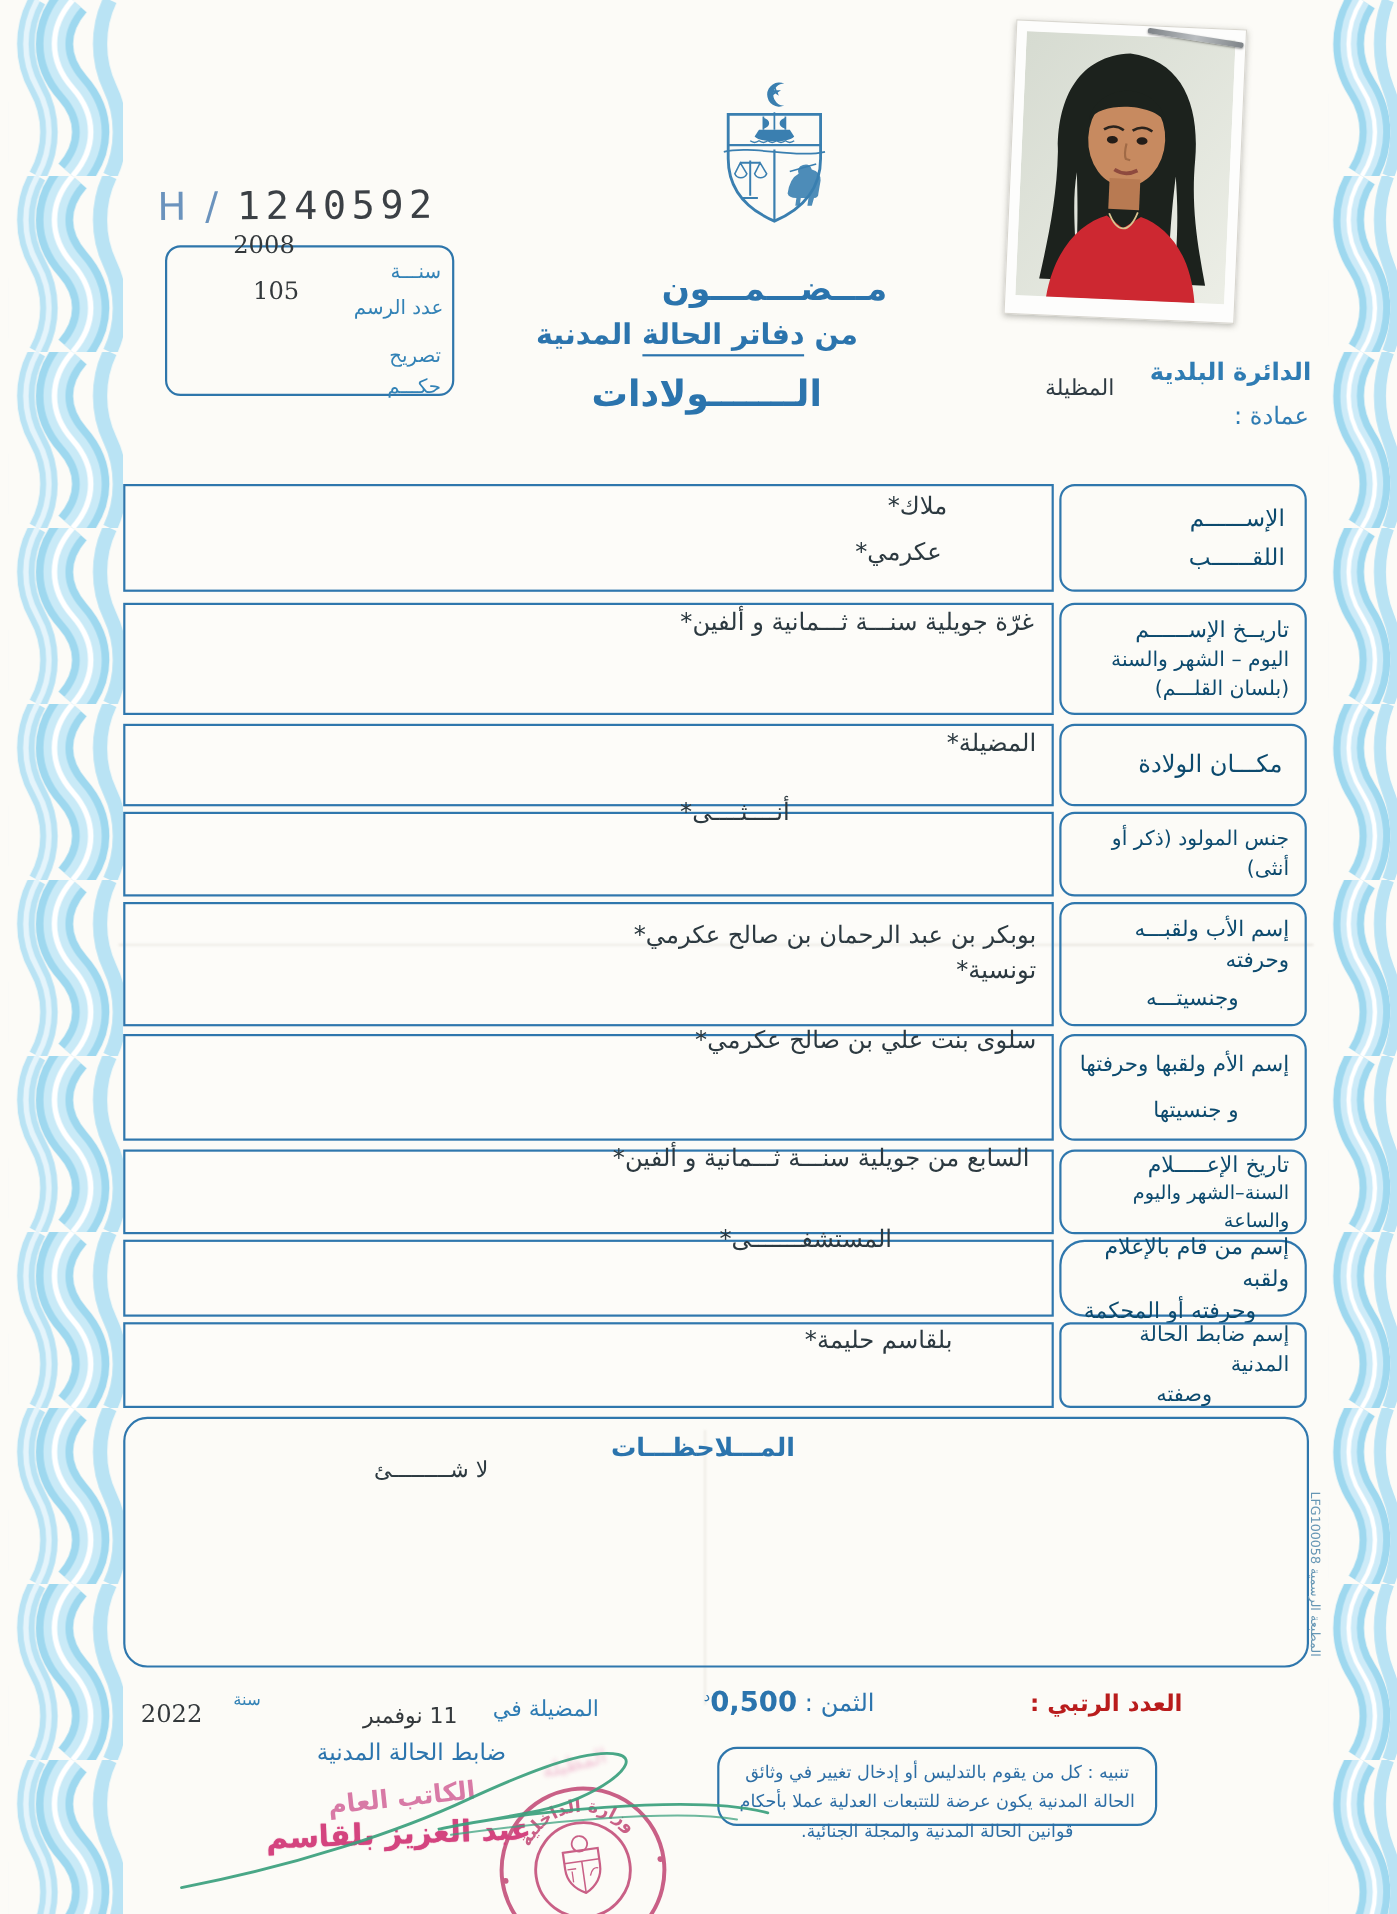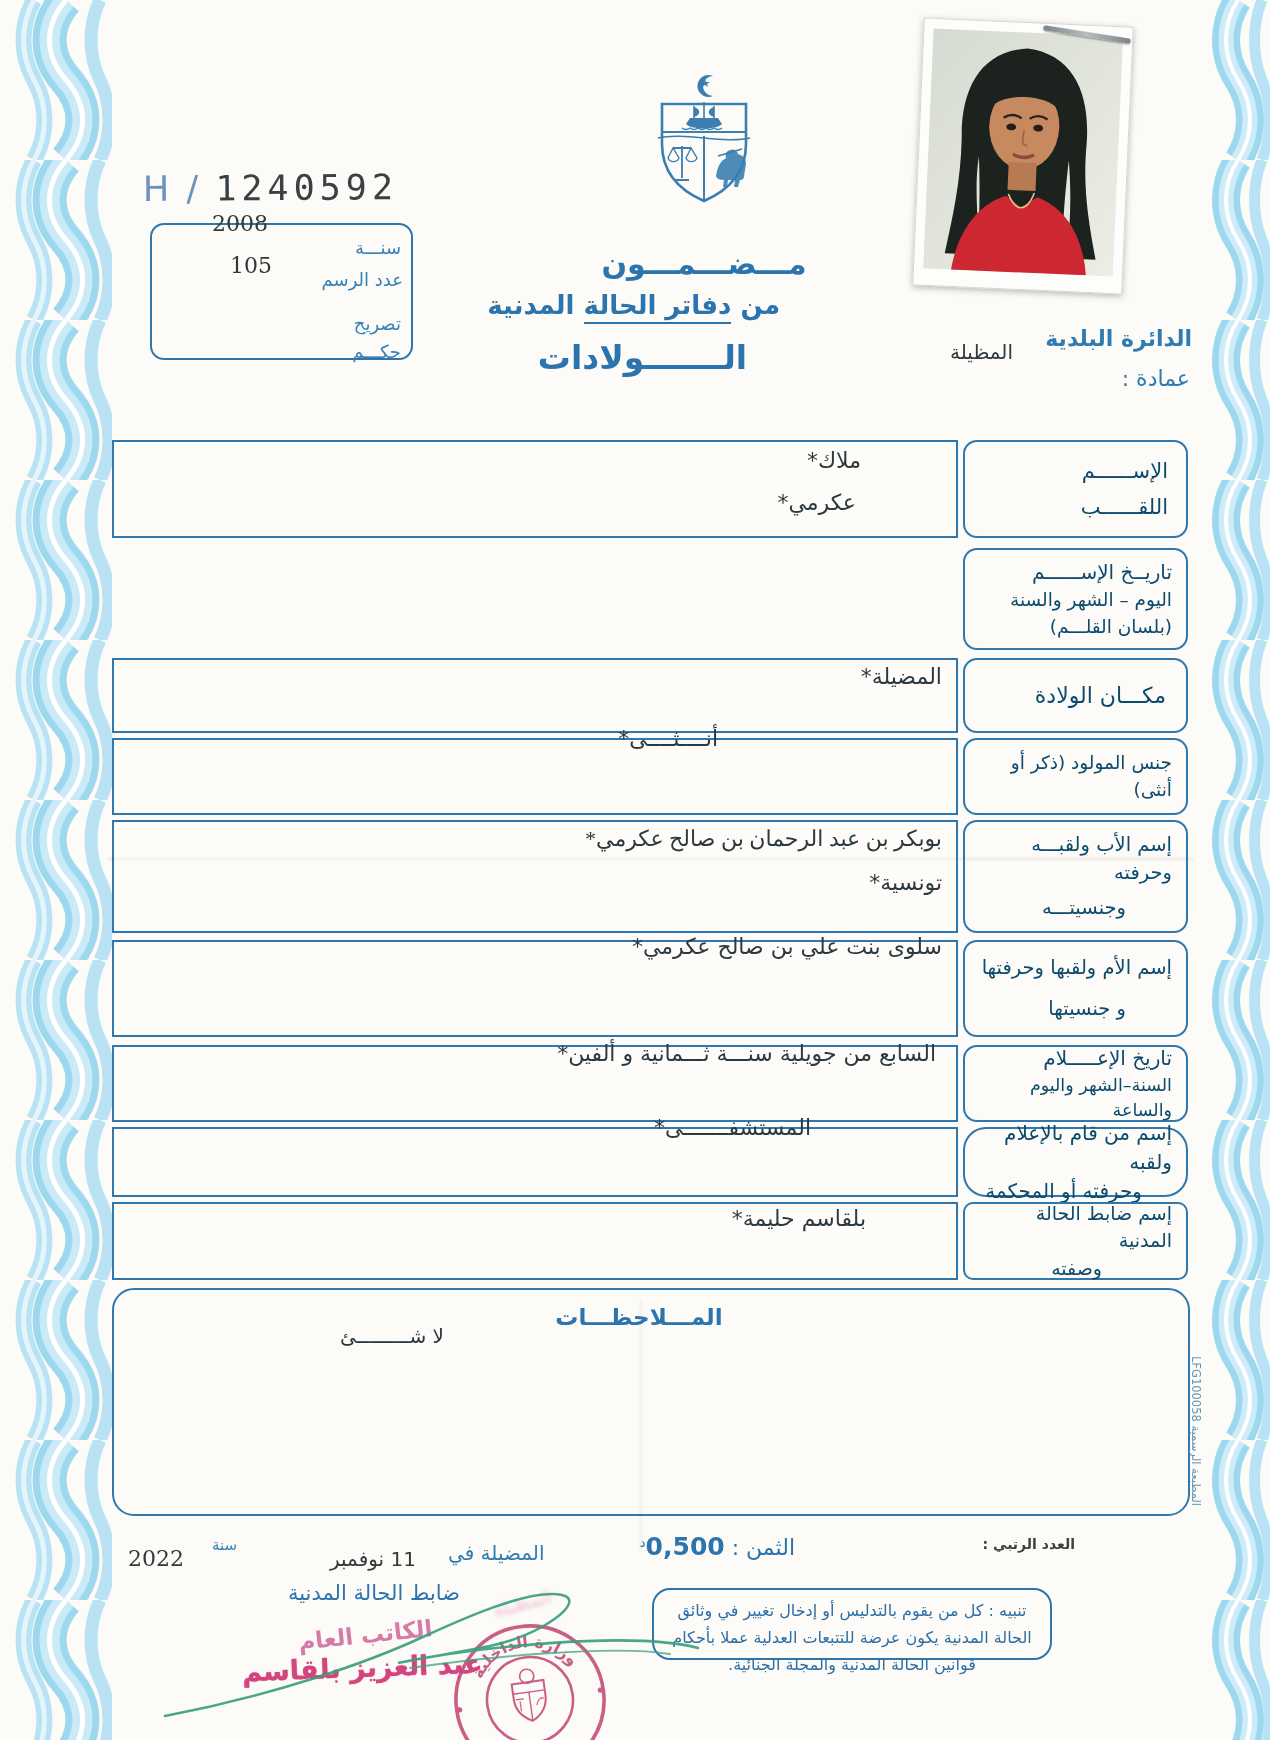--- a/index.html
+++ b/index.html
@@ -41,21 +41,21 @@
         text-align:right;padding:6px 14px;line-height:1.45;}
   .vline{position:absolute;color:#2c3940;font-size:22px;white-space:nowrap;z-index:2;}
   .lb2-indent{padding-right:46px;}
   
   .notes{position:absolute;left:112px;top:1288px;width:1078px;height:228px;border:2px solid #2f77ad;border-radius:22px;}
   .notes-title{position:absolute;left:430px;top:14px;width:190px;text-align:center;color:#2b74ad;font-weight:bold;font-size:23px;}
   .notes-value{position:absolute;left:226px;top:34px;color:#2c3940;font-size:20px;}
   .printer{position:absolute;left:1108px;top:1424px;width:176px;text-align:center;transform:rotate(90deg);
            color:#6596b4;font-size:11.5px;white-space:nowrap;z-index:1;}
   
-  .order-label{position:absolute;right:195px;top:1536px;color:#404040;font-size:14px;font-weight:bold;}
+  .order-label{position:absolute;right:195px;top:1536px;color:#b91c1c;font-size:21px;font-weight:bold;}
   .price{position:absolute;right:475px;top:1532px;color:#2b74ad;font-size:22px;}
   .price b{font-size:25px;}
   .price sup{font-size:13px;}
   .notice{position:absolute;left:652px;top:1588px;width:400px;height:72px;border:2px solid #2e76ab;border-radius:18px;
           color:#2d6ea5;font-size:16px;text-align:center;padding:7px 12px;line-height:1.7;}
   .place{position:absolute;left:448px;top:1541px;color:#2f7cb3;font-size:20px;}
   .datestamp{position:absolute;left:330px;top:1547px;color:#33383b;font-size:20px;}
   .yearlbl{position:absolute;left:212px;top:1536px;color:#3282b6;font-size:15px;}
   .yearval{position:absolute;left:128px;top:1546px;color:#33383b;font-size:22px;font-family:"DejaVu Serif",serif;}
   .officer{position:absolute;left:288px;top:1581px;color:#2b74ad;font-size:21px;font-weight:normal;}
@@ -179,20 +179,23 @@
 
   <div class="vbox" style="top:440px;height:98px;">
     <span class="vline ar" style="right:95px;top:6px;">ملاك*</span>
     <span class="vline ar" style="right:100px;top:48px;">عكرمي*</span>
   </div>
   <div class="lbox" style="top:440px;height:98px;font-size:21px;justify-content:space-between;padding:14px 18px;">
     <div>الإســــــم</div>
     <div>اللقــــــب</div>
   </div>
 
+  <div class="vbox" style="top:548px;height:102px;">
+    <span class="vline ar" style="right:16px;top:4px;">غرّة جويلية سنـــة ثـــمانية و ألفين*</span>
+  </div>
   <div class="lbox" style="top:548px;height:102px;font-size:18.5px;">
     <div style="font-size:20px;">تاريــخ الإســــــم</div>
     <div>اليوم – الشهر والسنة</div>
     <div>(بلسان القلـــم)</div>
   </div>
 
   <div class="vbox" style="top:658px;height:75px;">
     <span class="vline ar" style="right:14px;top:4px;">المضيلة*</span>
   </div>
   <div class="lbox" style="top:658px;height:75px;font-size:22px;padding-right:20px;">
@@ -200,21 +203,21 @@
   </div>
 
   <div class="vbox" style="top:738px;height:77px;">
     <span class="vline ar" style="right:238px;top:-14px;">أنــــثــــى*</span>
   </div>
   <div class="lbox" style="top:738px;height:77px;font-size:18.5px;">
     <div>جنس المولود (ذكر أو أنثى)</div>
   </div>
 
   <div class="vbox" style="top:820px;height:113px;">
-    <span class="vline ar" style="right:14px;top:4px;font-family:Liberation Serif, serif;">بوبكر بن عبد الرحمان بن صالح عكرمي*</span>
+    <span class="vline ar" style="right:14px;top:16px;">بوبكر بن عبد الرحمان بن صالح عكرمي*</span>
     <span class="vline ar" style="right:14px;top:48px;">تونسية*</span>
   </div>
   <div class="lbox" style="top:820px;height:113px;font-size:19.5px;justify-content:space-around;">
     <div>إسم الأب ولقبـــه وحرفته</div>
     <div class="lb2-indent">وجنسيتـــه</div>
   </div>
 
   <div class="vbox" style="top:940px;height:97px;">
     <span class="vline ar" style="right:14px;top:-8px;">سلوى بنت علي بن صالح عكرمي*</span>
   </div>

